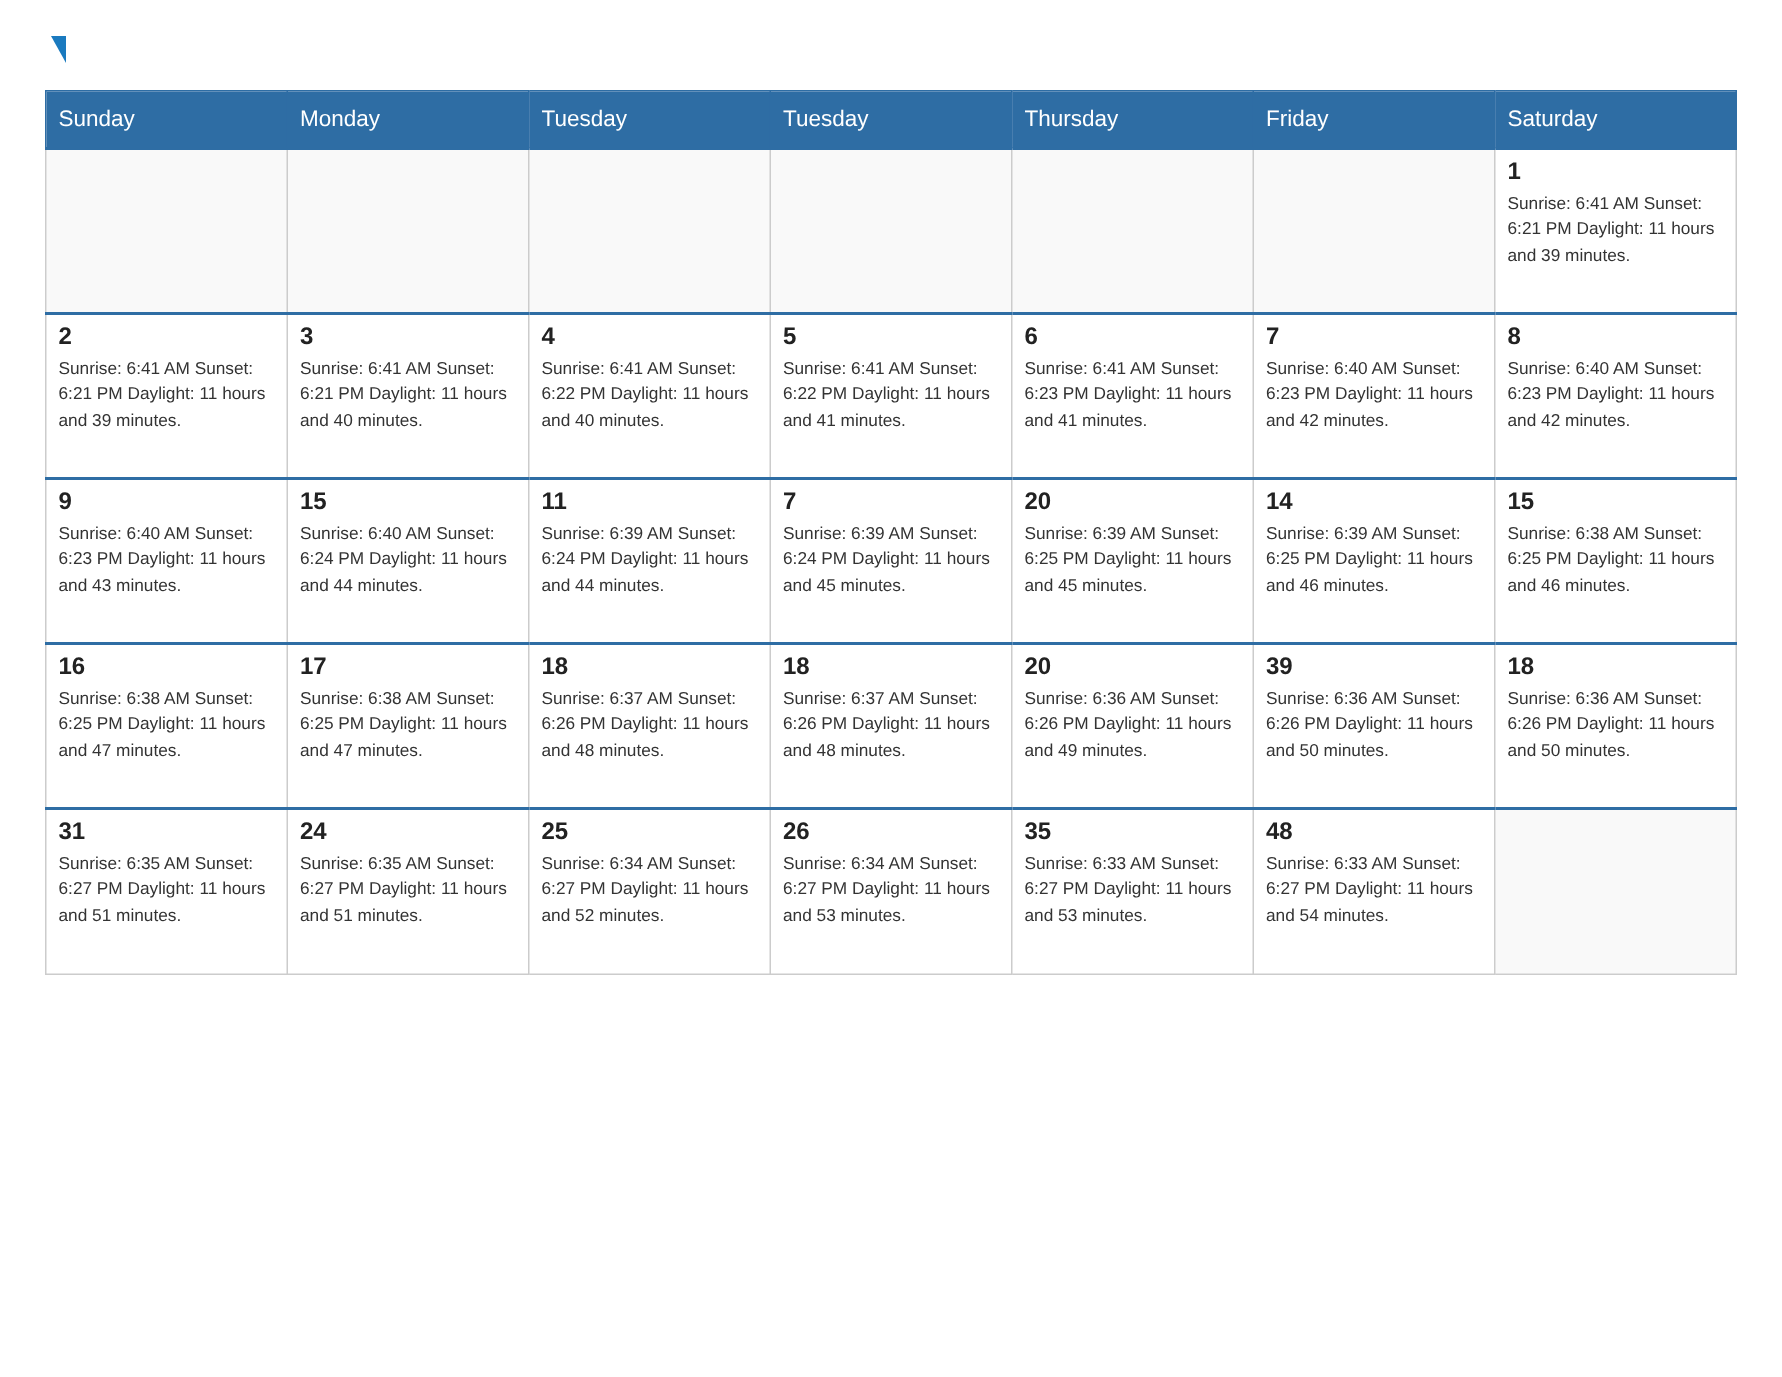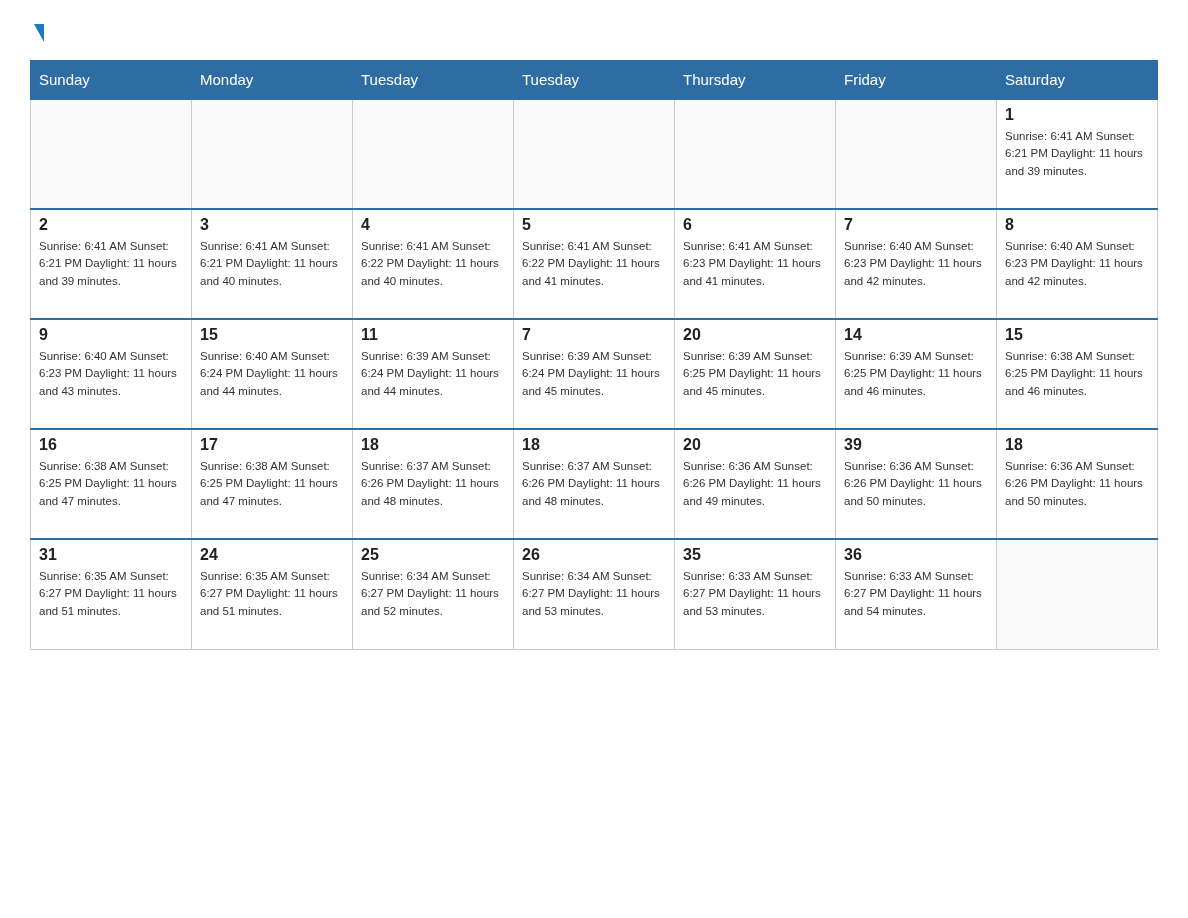--- a/index.html
+++ b/index.html
@@ -325,21 +325,21 @@
 and 53 minutes.</div>
         </td>
         <td>
           <div class="day-number">35</div>
           <div class="day-info">Sunrise: 6:33 AM
 Sunset: 6:27 PM
 Daylight: 11 hours
 and 53 minutes.</div>
         </td>
         <td>
-          <div class="day-number">36</div>
+          <div class="day-number">48</div>
           <div class="day-info">Sunrise: 6:33 AM
 Sunset: 6:27 PM
 Daylight: 11 hours
 and 54 minutes.</div>
         </td>
         <td class="empty"></td>
       </tr>
     </tbody>
 </table>
 

